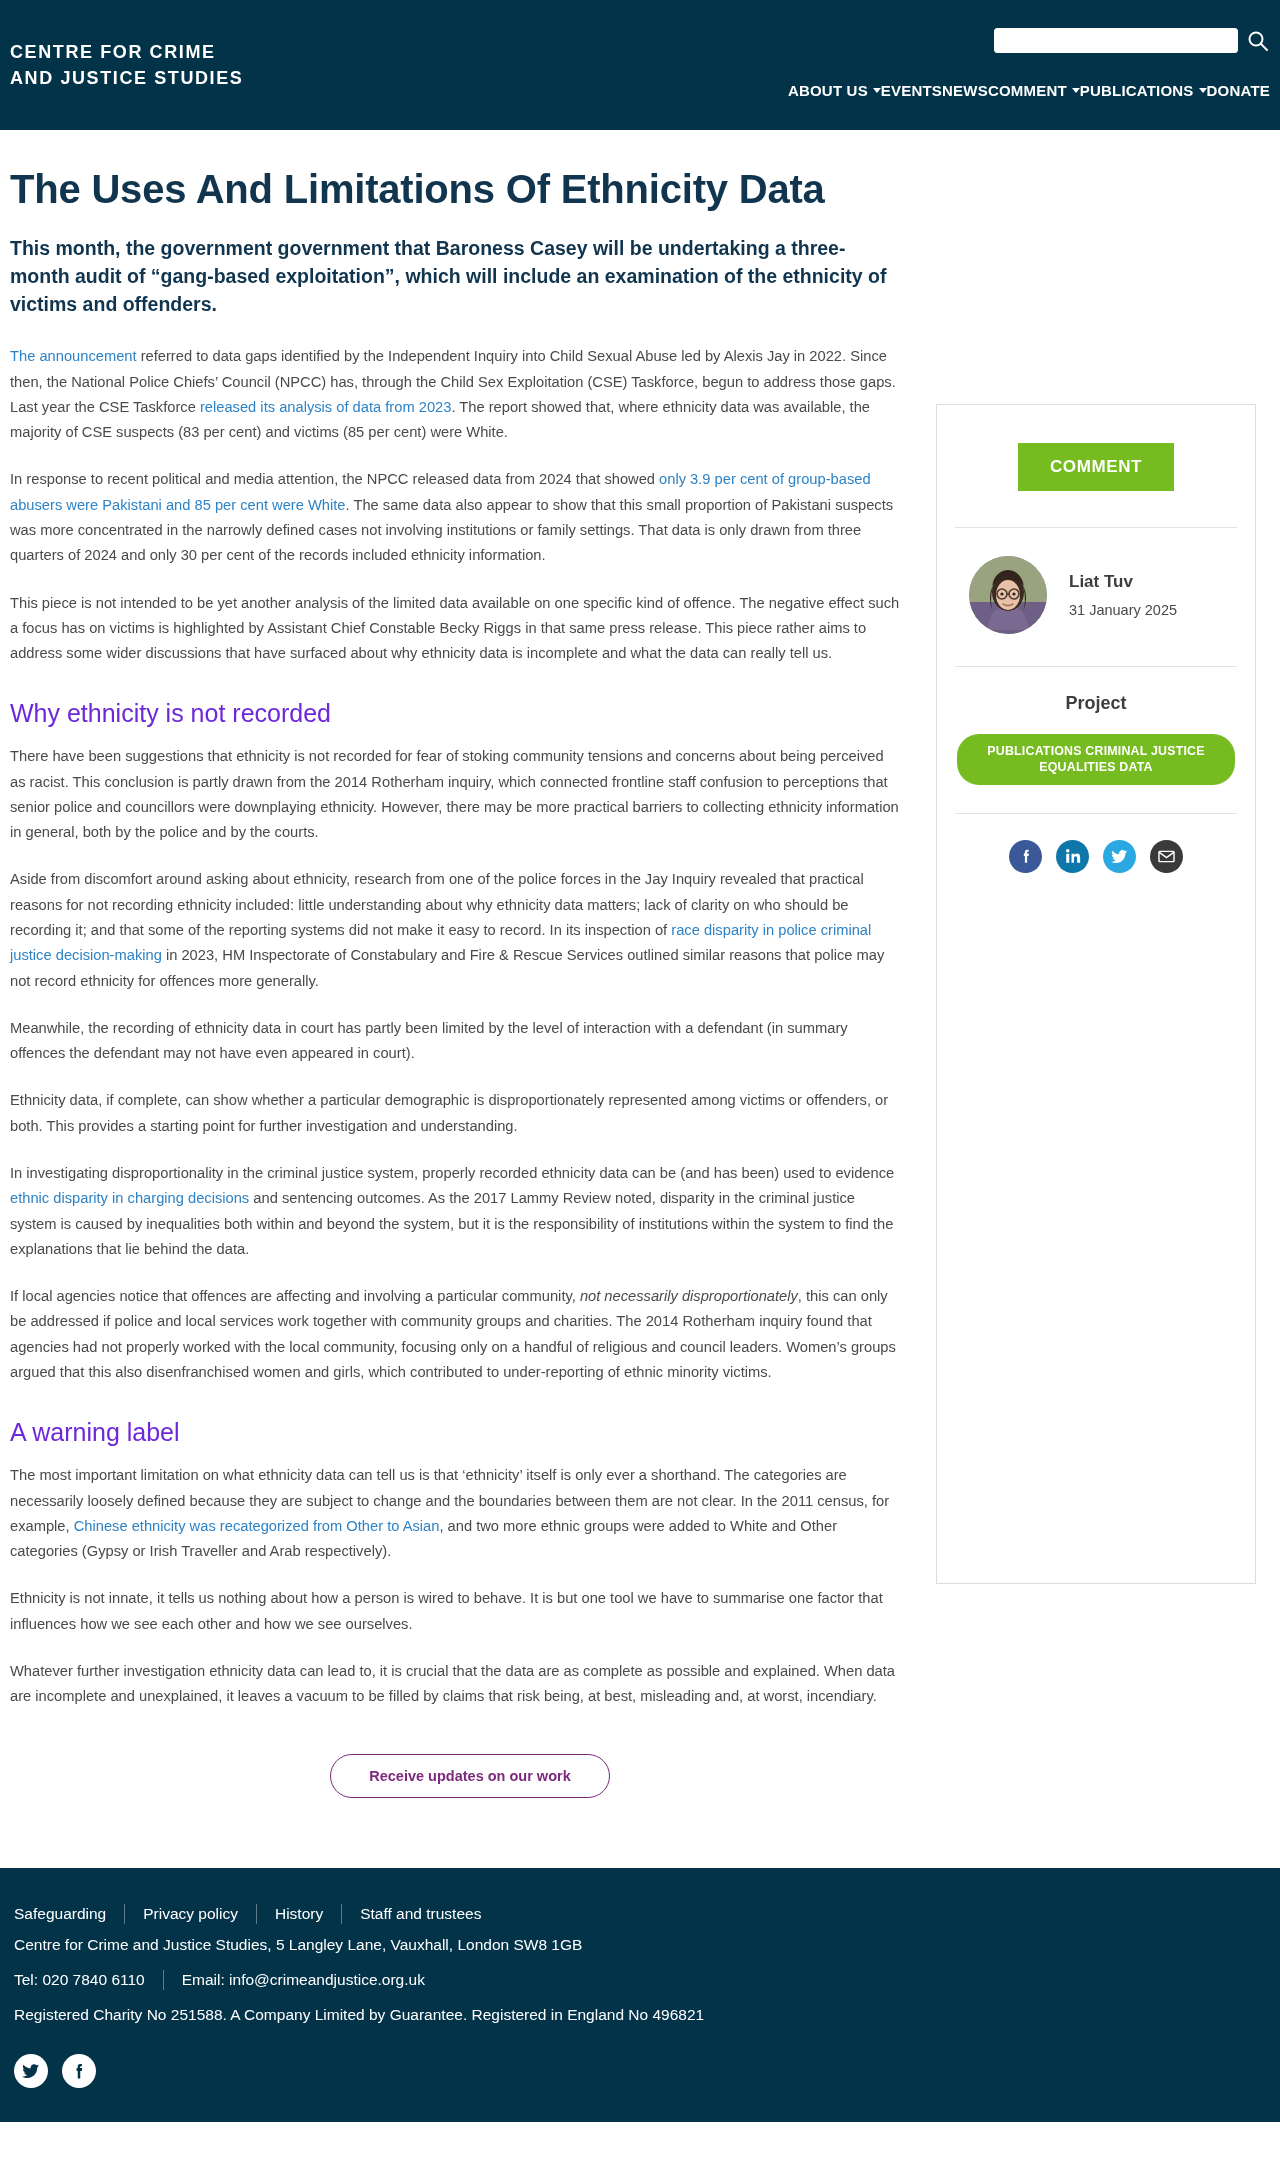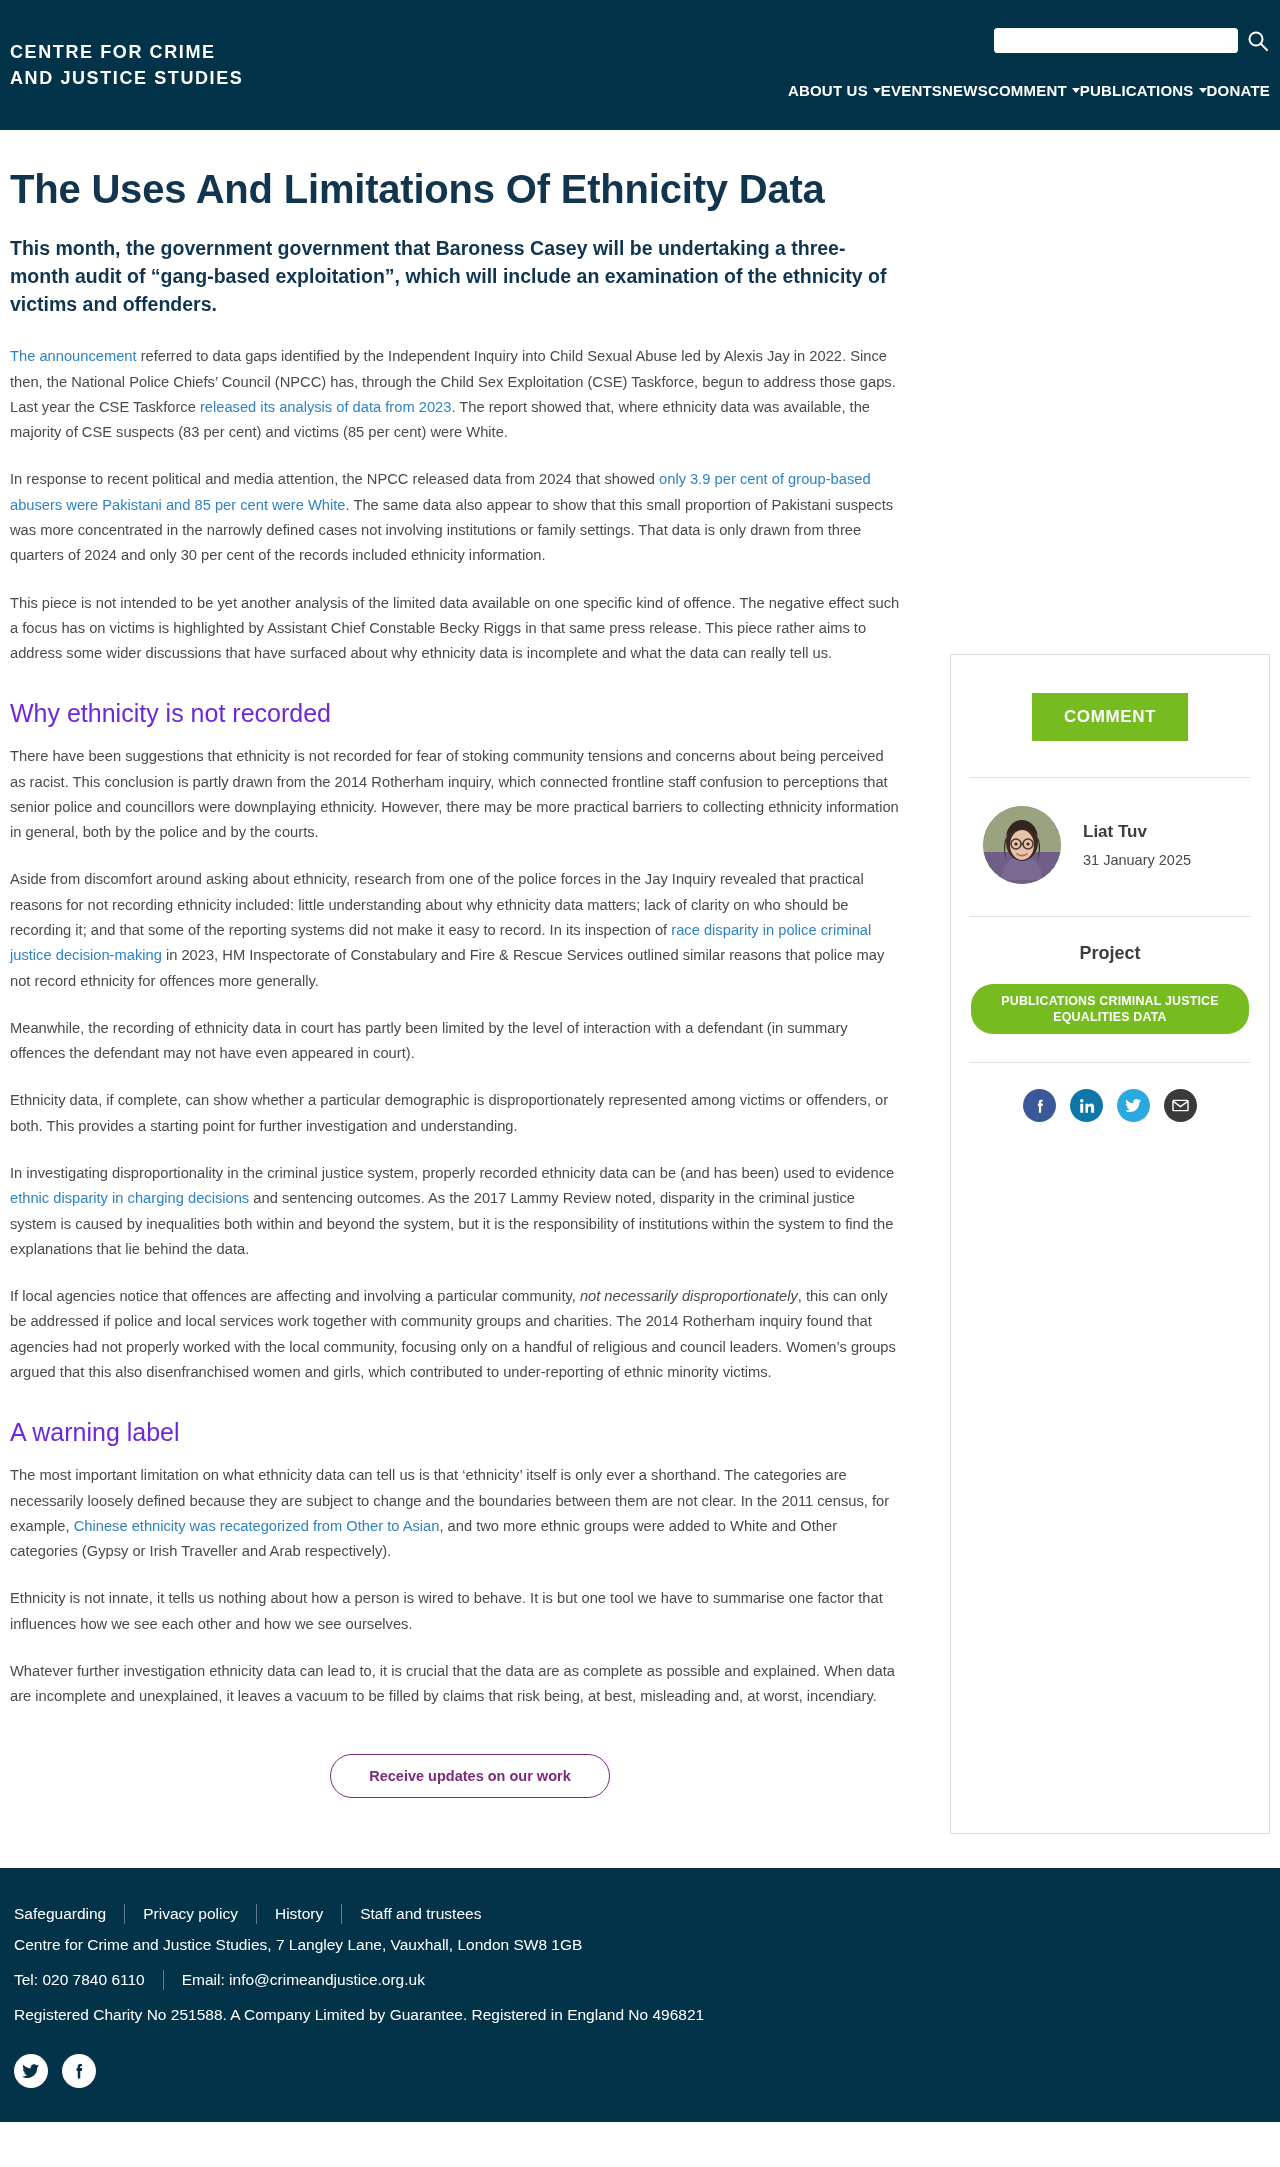--- a/index.html
+++ b/index.html
@@ -79,23 +79,23 @@
     width: 0; height: 0;
     border-left: 4.5px solid transparent;
     border-right: 4.5px solid transparent;
     border-top: 5px solid #ffffff;
     display: inline-block;
   }
 
   
   .page {
     display: flex;
-    align-items: flex-end;
+    align-items: center;
     padding: 24px 10px 0 10px;
-    gap: 14px;
+    gap: 0;
   }
   .article-col {
     width: 920px;
     padding-right: 30px;
   }
   .sidebar-col {
     width: 320px;
     margin-left: 6px;
     border: 1px solid #dddddd;
     background: #ffffff;
@@ -449,21 +449,21 @@
   <div class="footer-links">
     <a class="footer-link">Safeguarding</a>
     <span class="fsep"></span>
     <a class="footer-link">Privacy policy</a>
     <span class="fsep"></span>
     <a class="footer-link">History</a>
     <span class="fsep"></span>
     <a class="footer-link">Staff and trustees</a>
   </div>
 
-  <div class="footer-line">Centre for Crime and Justice Studies, 7 Langley Lane, Vauxhall, London SW8 1GB</div>
+  <div class="footer-line">Centre for Crime and Justice Studies, 5 Langley Lane, Vauxhall, London SW8 1GB</div>
 
   <div class="footer-line">
     <span>Tel: 020 7840 6110</span>
     <span class="fsep"></span>
     <span>Email: info@crimeandjustice.org.uk</span>
   </div>
 
   <div class="footer-line">Registered Charity No 251588. A Company Limited by Guarantee. Registered in England No 496821</div>
 
   <div class="footer-social">

